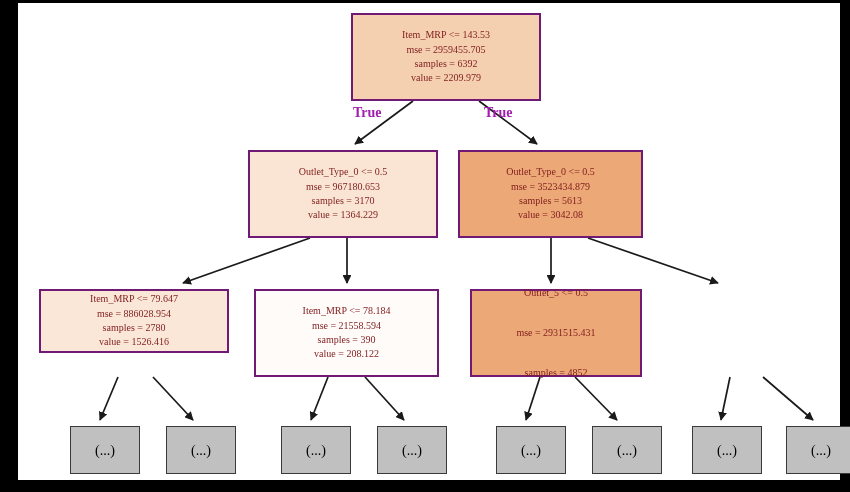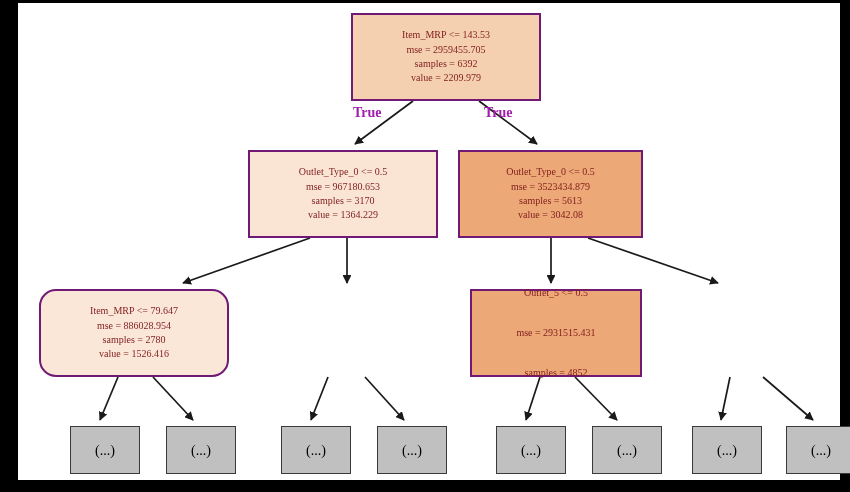--- a/index.html
+++ b/index.html
@@ -114,27 +114,33 @@
       <span class="nline">value = 1364.229</span>
     </div>
 
     <div class="node-box" style="left:440px; top:147px; width:185px; height:88px; background:#eda877;">
       <span class="nline">Outlet_Type_0 &lt;= 0.5</span>
       <span class="nline">mse = 3523434.879</span>
       <span class="nline">samples = 5613</span>
       <span class="nline">value = 3042.08</span>
     </div>
 
-    <div class="node-box" style="left:21px; top:286px; width:190px; height:88px; background:#fbe7d8;border-radius:17px;">
+    <div class="node-box" style="left:21px; top:286px; width:190px; height:64px; background:#fbe7d8;">
       <span class="nline">Item_MRP &lt;= 79.647</span>
       <span class="nline">mse = 886028.954</span>
       <span class="nline">samples = 2780</span>
       <span class="nline">value = 1526.416</span>
     </div>
 
+    <div class="node-box" style="left:236px; top:286px; width:185px; height:88px; background:#fefbf9;">
+      <span class="nline">Item_MRP &lt;= 78.184</span>
+      <span class="nline">mse = 21558.594</span>
+      <span class="nline">samples = 390</span>
+      <span class="nline">value = 208.122</span>
+    </div>
 
     <div class="node-box" style="left:452px; top:286px; width:172px; height:88px; background:#eda877;gap:26px;">
       <span class="nline">Outlet_5 &lt;= 0.5</span>
       <span class="nline">mse = 2931515.431</span>
       <span class="nline">samples = 4852</span>
     </div>
 
 
     <div class="leaf-box" style="left:52px;  top:423px; width:70px; height:48px;">
       <span>(...)</span>

